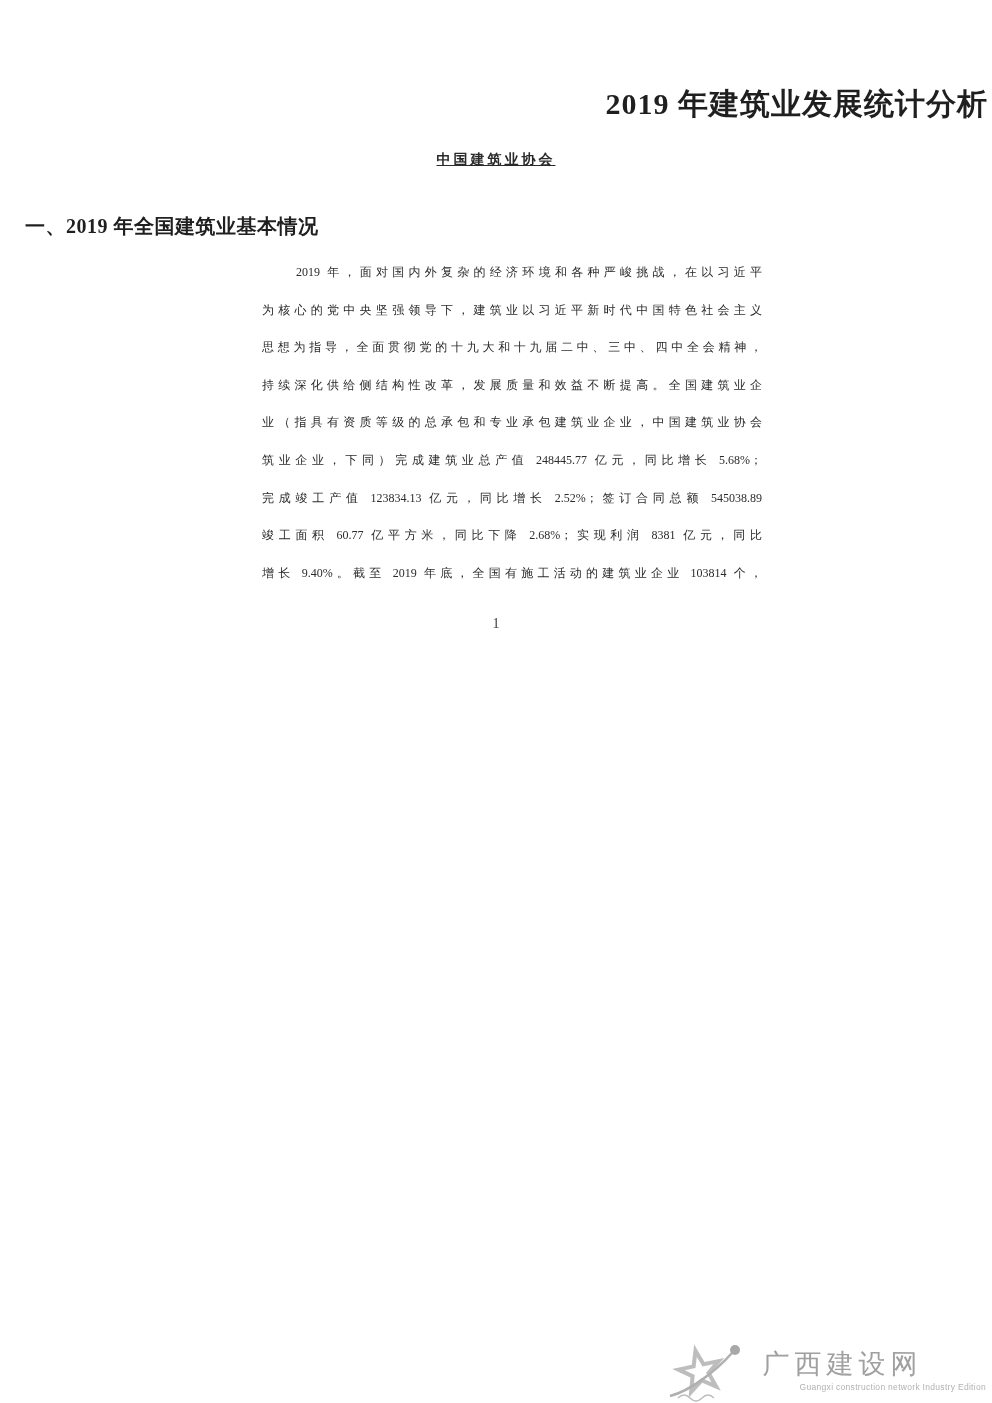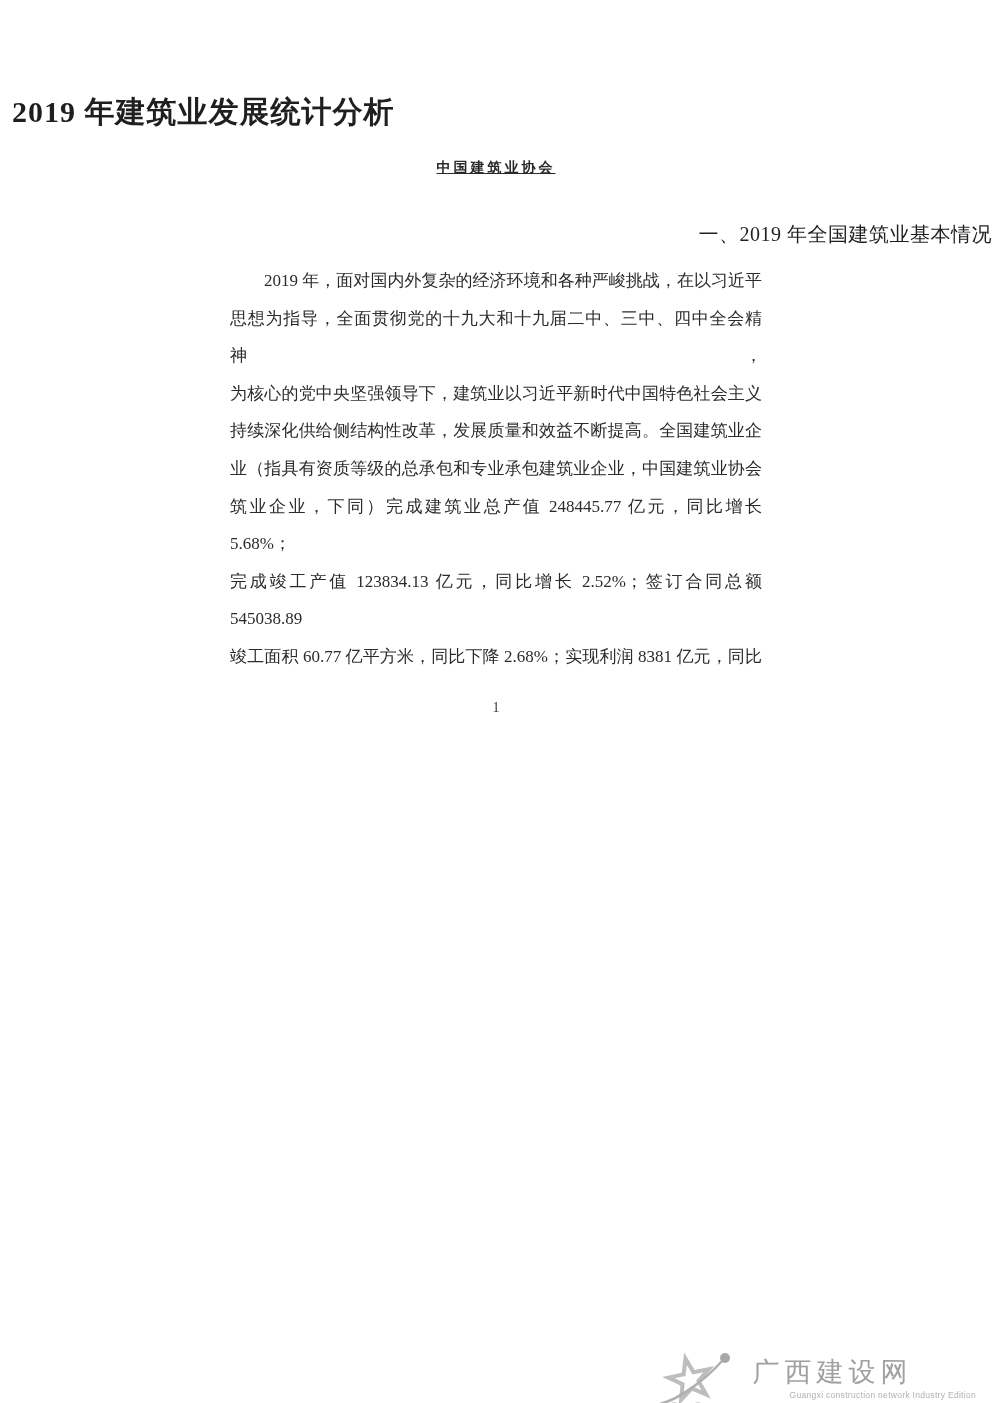--- a/index.html
+++ b/index.html
@@ -15,70 +15,71 @@
     font-family: "Liberation Serif", "DejaVu Serif", serif;
     color: #262626;
   }
   .page {
     position: relative;
     width: 992px;
     height: 1403px;
     background: #ffffff;
   }
   .doc-title {
-    margin: 12px;
+    margin: 4px;
     padding-top: 80px;
     font-size: 30px;
     font-weight: 700;
-    text-align: left;
+    text-align: right;
     letter-spacing: 1px;
     color: #1f1f1f;
   }
   .doc-subtitle {
     margin-top: 26px;
     font-size: 14px;
     font-weight: 700;
     text-align: center;
     letter-spacing: 3px;
     color: #2a2a2a;
     text-decoration: underline;
   }
   .section-heading {
     margin: 44px 0 0 0;
     font-size: 20px;
-    font-weight: 400;
-    text-align: right;
+    font-weight: 700;
+    text-align: left;
     letter-spacing: 0.5px;
     color: #1f1f1f;
     padding-left: 25px;
   }
   .body-paragraph {
     width: 532px;
     margin: 14px auto 0 auto;
   }
   .pline {
-    font-size: 17px;
+    font-size: 12px;
     line-height: 37.6px;
     color: #2b2b2b;
     text-align: justify;
     text-align-last: justify;
+    margin-left: 32px;
     -moz-text-align-last: justify;
   }
   .pline.indent {
     text-indent: 34px;
   }
   .page-number {
     margin-top: 24px;
     text-align: center;
     font-size: 14px;
     color: #3a3a3a;
   }
   .watermark {
     position: absolute;
-    right: 16px;
+    right: 6px;
     bottom: 4px;
     display: flex;
     align-items: center;
     gap: 17px;
     text-align: center;
   }
   .wm-logo {
     width: 86px;
     height: 64px;
     flex: 0 0 auto;
@@ -111,27 +112,28 @@
 <div class="page">
 
   <h1 class="doc-title">2019 年建筑业发展统计分析</h1>
 
   <div class="doc-subtitle">中国建筑业协会</div>
 
   <h2 class="section-heading">一、2019 年全国建筑业基本情况</h2>
 
   <div class="body-paragraph">
     <div class="pline indent">2019 年，面对国内外复杂的经济环境和各种严峻挑战，在以习近平</div>
+    <div class="pline">为核心的党中央坚强领导下，建筑业以习近平新时代中国特色社会主义</div>
     <div class="pline">思想为指导，全面贯彻党的十九大和十九届二中、三中、四中全会精神，</div>
-    <div class="pline">为核心的党中央坚强领导下，建筑业以习近平新时代中国特色社会主义</div>
     <div class="pline">持续深化供给侧结构性改革，发展质量和效益不断提高。全国建筑业企</div>
     <div class="pline">业（指具有资质等级的总承包和专业承包建筑业企业，中国建筑业协会</div>
     <div class="pline">筑业企业，下同）完成建筑业总产值 248445.77 亿元，同比增长 5.68%；</div>
     <div class="pline">完成竣工产值 123834.13 亿元，同比增长 2.52%；签订合同总额 545038.89</div>
     <div class="pline">竣工面积 60.77 亿平方米，同比下降 2.68%；实现利润 8381 亿元，同比</div>
+    <div class="pline">增长 9.40%。截至 2019 年底，全国有施工活动的建筑业企业 103814 个，</div>
   </div>
 
   <div class="page-number">1</div>
 
   <div class="watermark">
     <svg class="wm-logo" viewBox="0 0 86 64" xmlns="http://www.w3.org/2000/svg" aria-hidden="true">
       <g transform="rotate(-12 40 33)">
         <polygon points="40,5 33.5,24.1 13.4,24.3 29.5,36.4 23.5,55.7 40,44 56.5,55.7 50.5,36.4 66.6,24.3 46.5,24.1" fill="#bdbdbd"></polygon>
         <polygon points="40,17.6 36.4,28.1 25.4,28.2 34.2,34.9 30.9,45.5 40,39.1 49.1,45.5 45.8,34.9 54.6,28.2 43.6,28.1" fill="#ffffff"></polygon>
       </g>

